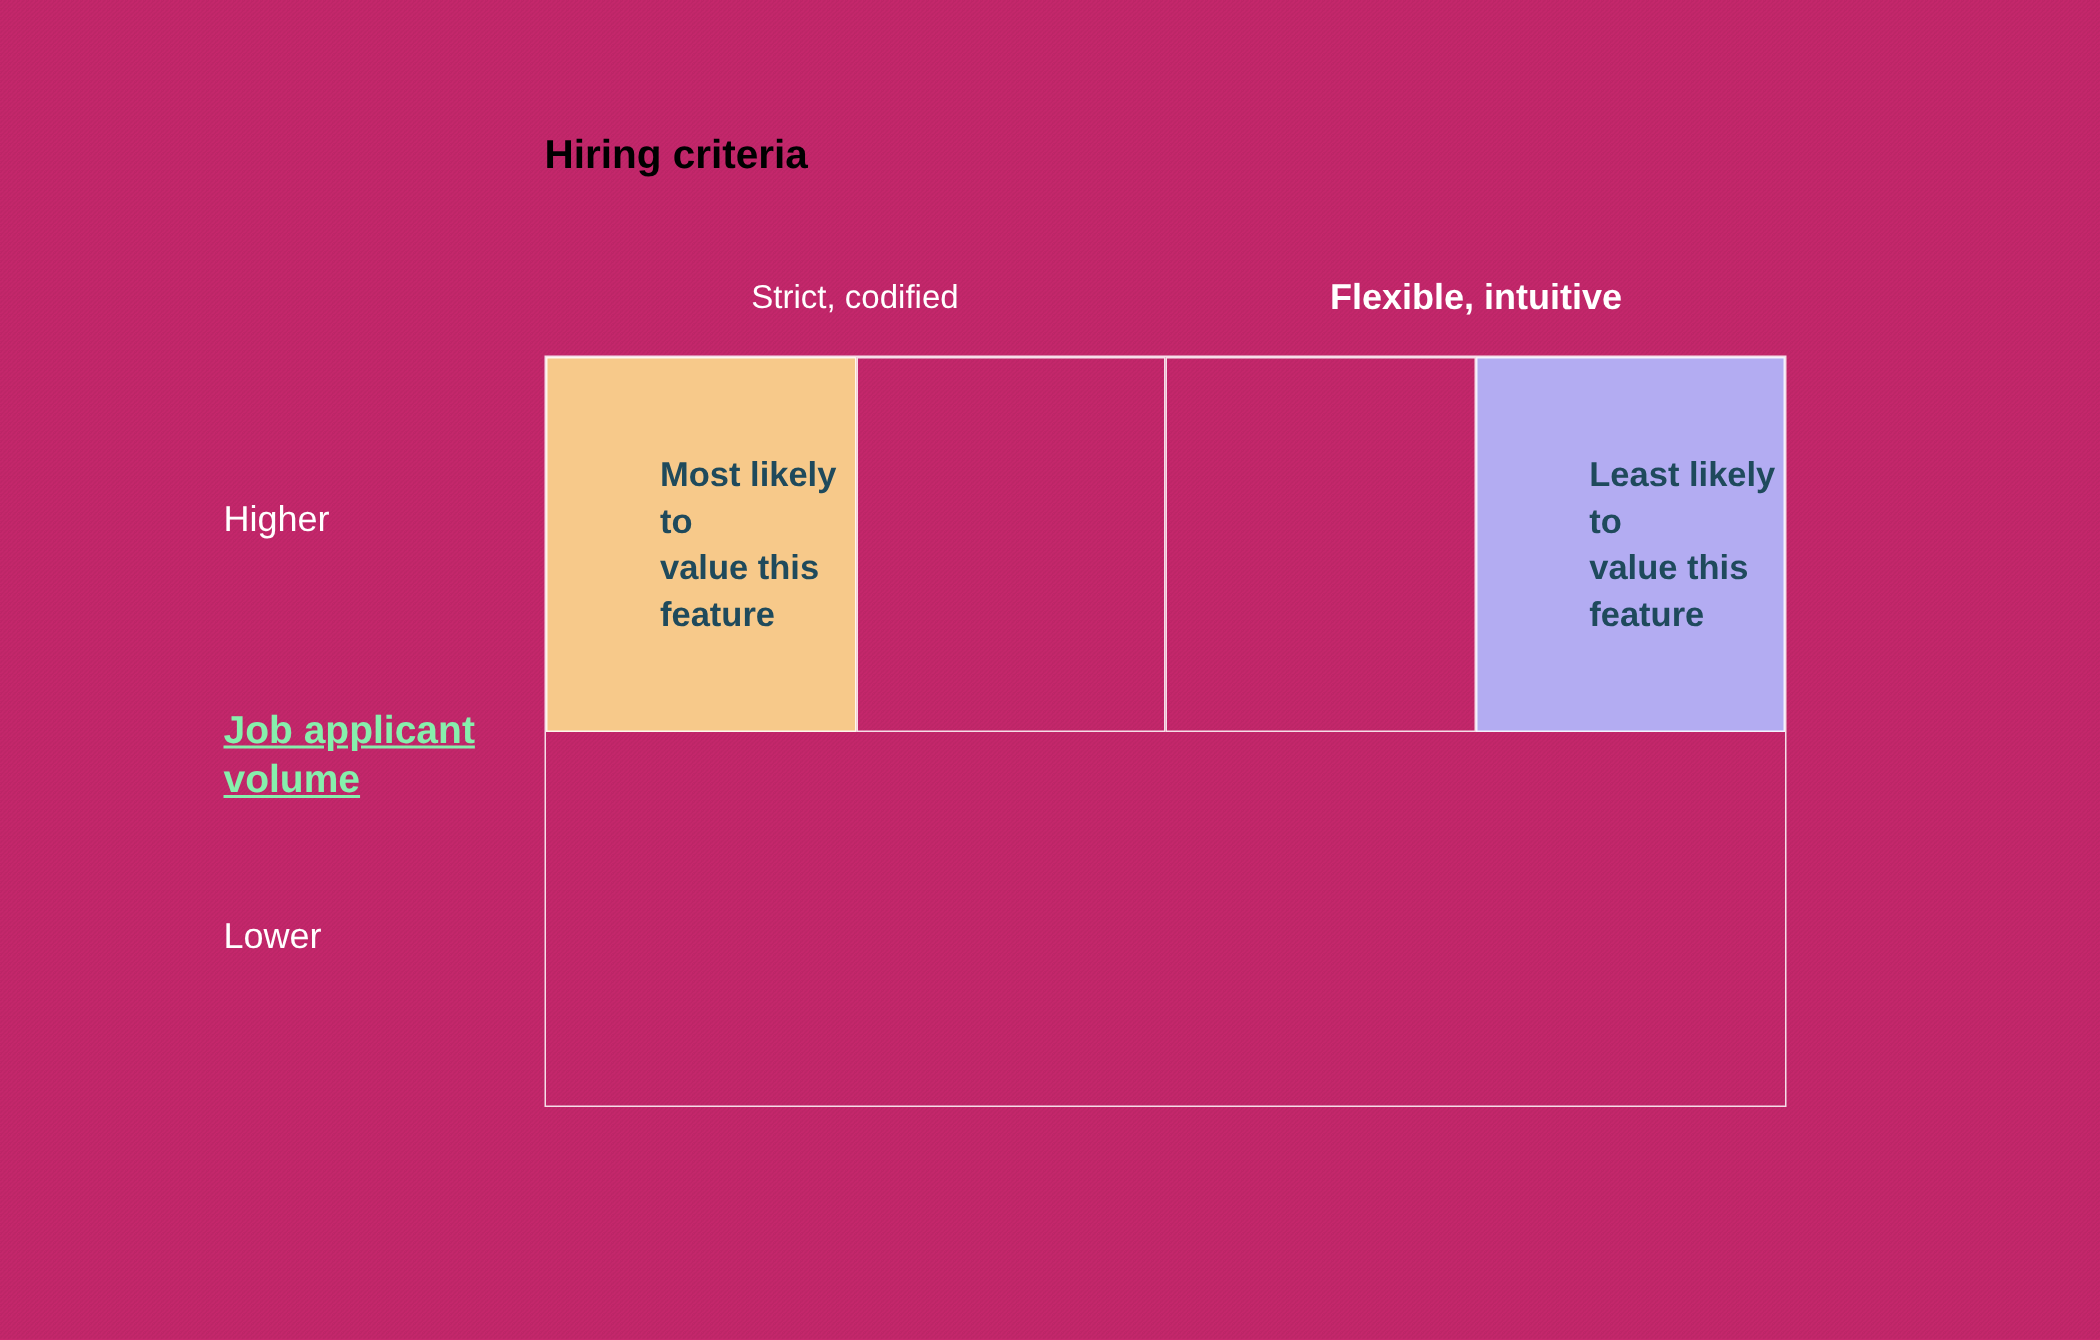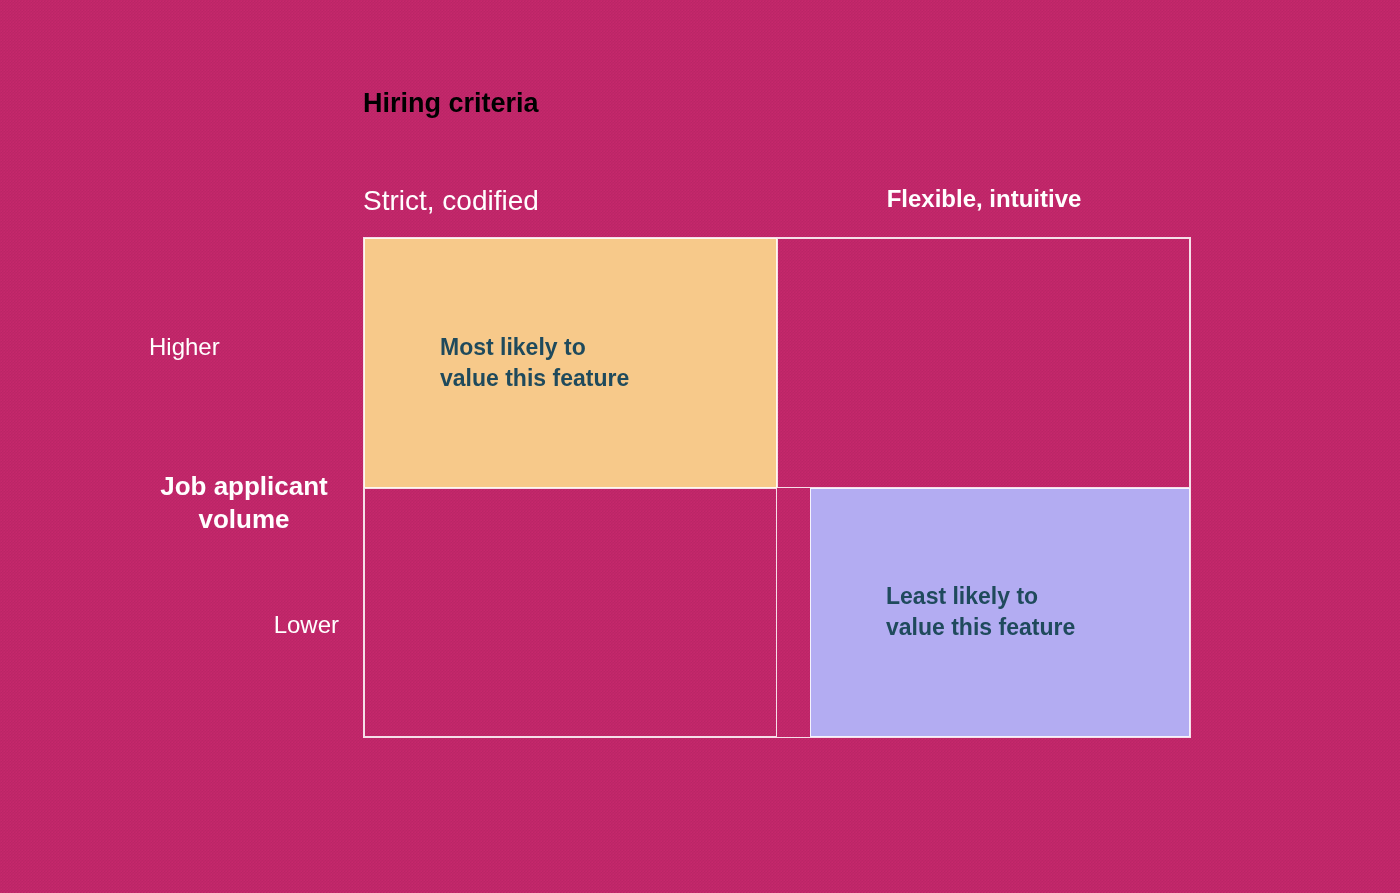--- a/index.html
+++ b/index.html
@@ -33,75 +33,75 @@
       width: 828px;
       color: #000000;
       font-size: 27px;
       font-weight: 700;
     }
     .col-header-left {
       position: absolute;
       top: 185px;
       left: 363px;
       width: 414px;
-      text-align: left;
+      text-align: center;
       color: #ffffff;
-      font-size: 28px;
+      font-size: 22px;
       font-weight: 400;
     }
     .col-header-right {
       position: absolute;
       top: 185px;
       left: 777px;
       width: 414px;
       text-align: center;
       color: #ffffff;
       font-size: 24px;
       font-weight: 700;
     }
     .y-axis-title {
       position: absolute;
       top: 470px;
       left: 149px;
       width: 190px;
-      text-align: center;
-      color: #ffffff;
+      text-align: left;
+      color: #86efac;
       font-size: 26px;
       font-weight: 700;
       line-height: 1.25;
+      text-decoration: underline;
     }
     .row-header-top {
       position: absolute;
       top: 333px;
       left: 149px;
       width: 190px;
       text-align: left;
       color: #ffffff;
       font-size: 24px;
       font-weight: 400;
     }
     .row-header-bottom {
       position: absolute;
       top: 611px;
       left: 149px;
       width: 190px;
-      text-align: right;
       color: #ffffff;
       font-size: 24px;
       font-weight: 400;
     }
     .matrix {
       position: absolute;
       top: 237px;
       left: 363px;
       width: 828px;
       height: 501px;
       border: 1px solid rgba(255,255,255,0.85);
       display: grid;
-      grid-template-columns: 1fr 1fr;
+      grid-template-columns: 1fr 1fr 1fr 1fr;
       grid-template-rows: 1fr 1fr;
     }
     .cell {
       border: 1px solid rgba(255,255,255,0.85);
       display: flex;
       align-items: center;
       padding-left: 75px;
     }
     .cell-content {
       color: #1f4a5c;
@@ -113,21 +113,20 @@
       background-color: #f7c98a;
     }
     .cell-top-right {
       background-color: transparent;
     }
     .cell-bottom-left {
       background-color: transparent;
     }
     .cell-bottom-right {
       background-color: #b3acf2;
-      margin-left: 33px;
     }
   </style>
 </head>
 <body>
 
 <div class="noise-overlay"></div>
 
 <div class="x-axis-title">Hiring criteria</div>
 
 <div class="col-header-left">Strict, codified</div>

